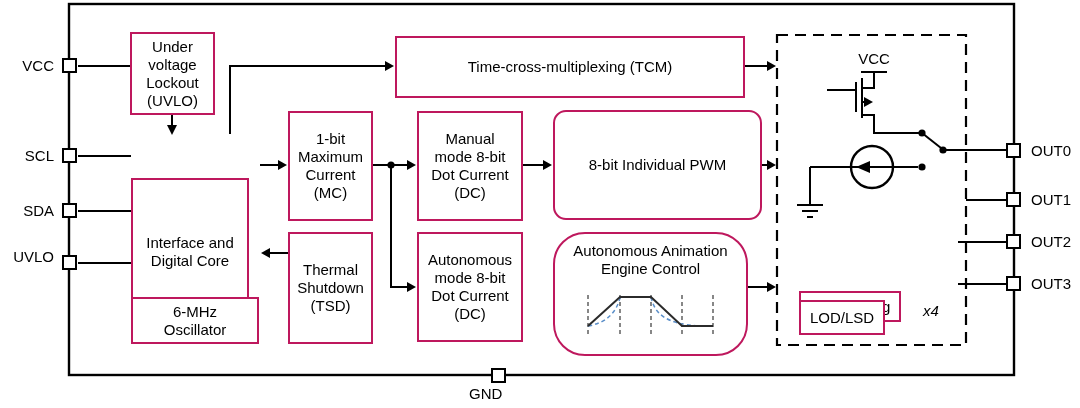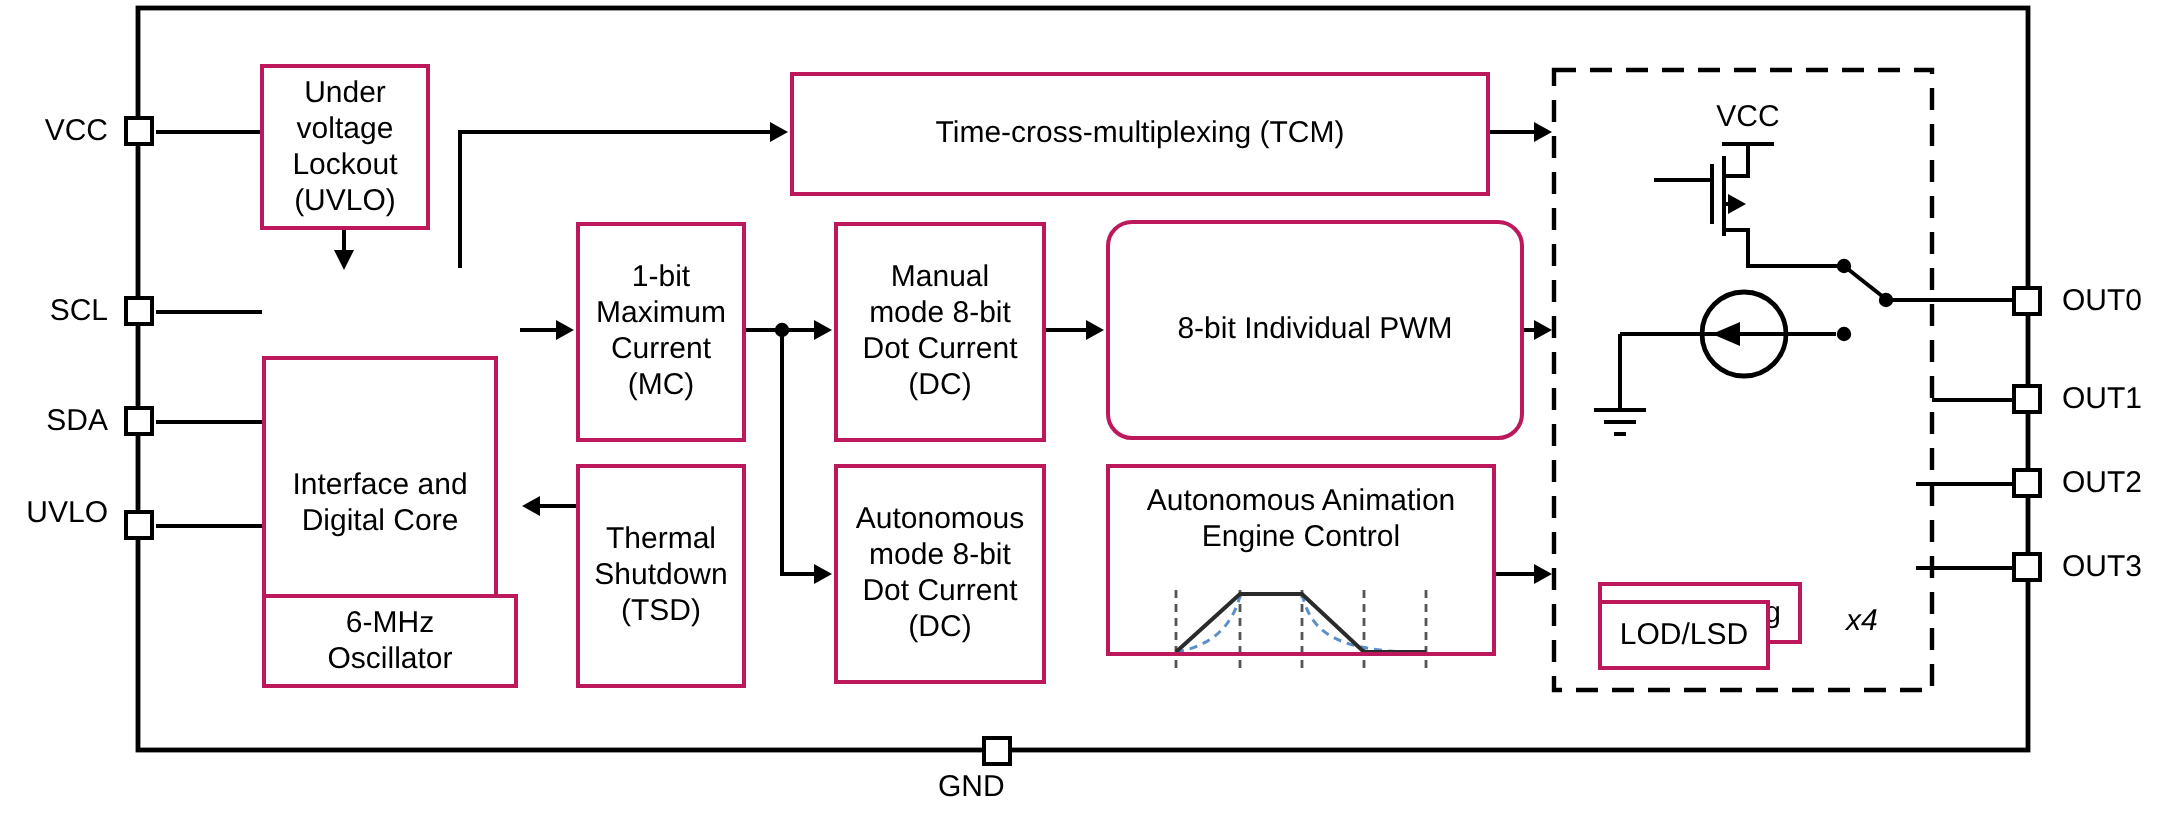--- a/index.html
+++ b/index.html
@@ -193,21 +193,21 @@
     <span>8-bit Individual PWM</span>
   </div>
 
   <div class="block" style="left:417px;top:232px;width:106px;height:110px;">
     <span>Autonomous
 mode 8-bit
 Dot Current
 (DC)</span>
   </div>
 
-  <div class="block block--transparent block--top" style="left:553px;top:232px;width:195px;height:96px;">
+  <div class="block block--transparent block--top" style="left:553px;top:232px;width:195px;height:124px;border-radius:32px;">
     <span>Autonomous Animation
 Engine Control</span>
   </div>
 
   <div class="block" style="left:799px;top:243px;width:102px;height:31px;margin-top:48px;">
     <span>De-ghosting</span>
   </div>
 
   <div class="block" style="left:799px;top:300px;width:86px;height:35px;">
     <span>LOD/LSD</span>

